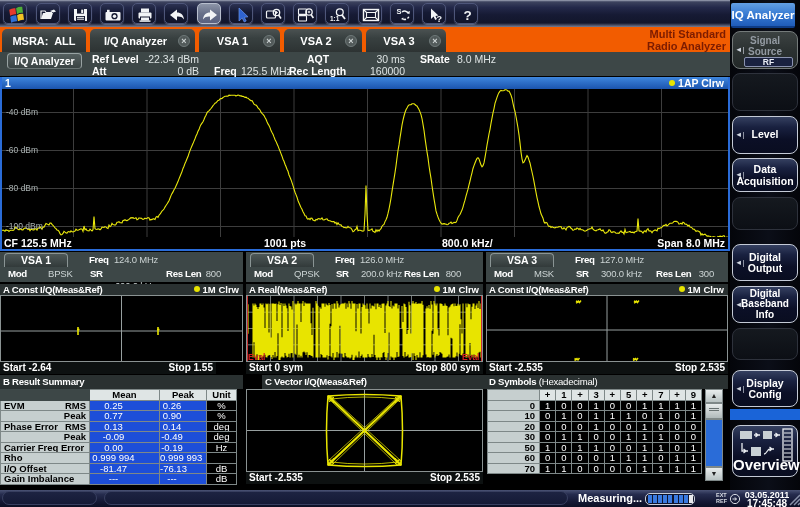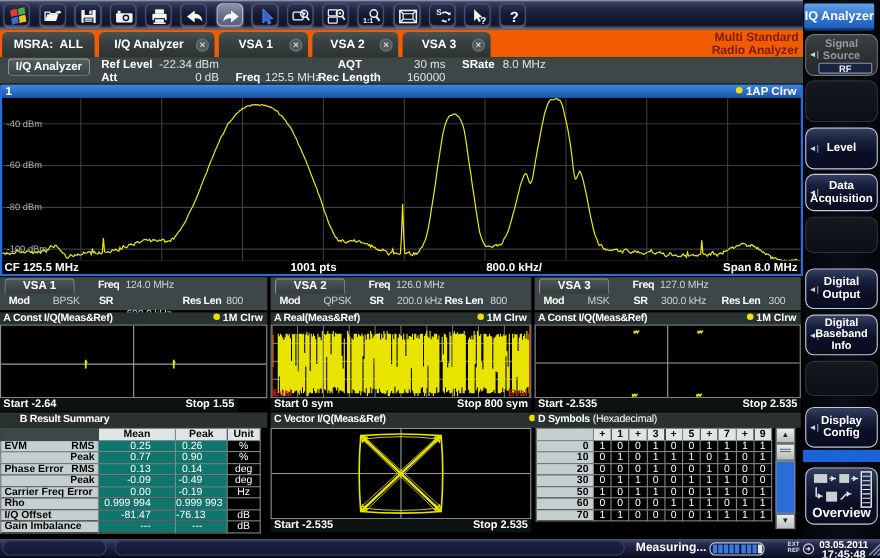--- a/index.html
+++ b/index.html
@@ -36,21 +36,21 @@
 .chart{background:#000;border:1px solid #8a9292}
 .ssbar{background:#0d1111;color:#fff;font-weight:bold;font-size:10px}
 .hlab{font-weight:bold;color:#fff;position:absolute;white-space:nowrap;letter-spacing:-0.35px}
 .hval{position:absolute;color:#ccd4d4;white-space:nowrap;font-size:9.5px;letter-spacing:-0.2px}
 
 .tbl{position:absolute;border-collapse:collapse;table-layout:fixed}
 .tbl td{border:1px solid #7e8888;padding:0;font-size:9.5px;line-height:9.5px;height:9.5px;overflow:hidden;white-space:nowrap}
 td.lab{background:#c6cfcf;color:#000;font-weight:bold;padding-left:3px}
 td.hdr{background:#dfe5e5;color:#000;font-weight:bold;text-align:center}
 td.dk{background:#3d4747;border-color:#3d4747}
-td.val{background:#0f766e;color:#fff;text-align:right;padding-right:22px}
+td.val{background:#1d4ed8;color:#fff;text-align:center;padding-right:22px}
 td.sym{background:#000;color:#fff;text-align:center}
 td.rlab{background:#c6cfcf;color:#000;font-weight:bold;text-align:right;padding-right:4px}
 
 #sidebar{left:730px;top:0;width:70px;height:507px;background:linear-gradient(90deg,#04050a,#0b0e18 55%,#04050a)}
 .sbtn{position:absolute;left:2px;width:66px;border-radius:8px;border:1.5px solid #c4cad6;background:linear-gradient(#354060 0%,#192140 28%,#0b0f26 62%,#090d20 100%);color:#fff;font-weight:bold;font-size:10px;text-align:center}
 .sbtn .arr{position:absolute;left:2px;top:50%;margin-top:-6px;color:#d0d6e0;font-size:7.5px;line-height:12px;font-weight:normal}
 .sbtn.empty{border-color:#2e323c;background:linear-gradient(#15191f,#0c0f15)}
 .sbtn.gray{border-color:#747a7a;background:linear-gradient(#3c4242 0%,#2c3232 50%,#232828 100%);color:#939aa2}
 #sbhead{position:absolute;left:1px;top:3px;width:64px;height:25px;background:linear-gradient(#63a0e4 0%,#3376d0 55%,#1f5cb8 100%);border-radius:2px;color:#fff;font-weight:bold;font-size:11.5px;text-align:center;line-height:25px;border-bottom:2px solid #0e3c86}
 
@@ -292,22 +292,22 @@
       <span style="position:absolute;right:3px">Stop 1.55</span>
     </div>
     <div class="abs ssbar" style="left:246px;top:362px;width:237px;height:12px;line-height:12px">
       <span style="position:absolute;left:3px">Start 0 sym</span>
       <span style="position:absolute;right:3px">Stop 800 sym</span>
     </div>
     <div class="abs ssbar" style="left:486px;top:362px;width:242px;height:12px;line-height:12px">
       <span style="position:absolute;left:3px">Start -2.535</span>
       <span style="position:absolute;right:3px">Stop 2.535</span>
     </div>
-    <div class="abs ptitle" style="left:0px;top:375px;width:243px;height:14px;line-height:14px"><span style="padding-left:18px">B Result Summary</span></div>
-    <div class="abs ptitle" style="left:246px;top:375px;width:284px;height:14px;line-height:14px"><span style="padding-left:3px">C Vector I/Q(Meas&amp;Ref)</span><span class="legend" style="line-height:14px"><span class="ldot"></span>1M Clrw</span></div>
+    <div class="abs ptitle" style="left:0px;top:375px;width:243px;height:14px;line-height:14px"><span style="padding-left:3px">B Result Summary</span></div>
+    <div class="abs ptitle" style="left:262px;top:375px;width:284px;height:14px;line-height:14px"><span style="padding-left:3px">C Vector I/Q(Meas&amp;Ref)</span><span class="legend" style="line-height:14px"><span class="ldot"></span>1M Clrw</span></div>
     <div class="abs ptitle" style="left:486px;top:375px;width:242px;height:14px;line-height:14px"><span style="padding-left:3px"><b>D Symbols</b> <span style="font-weight:normal">(Hexadecimal)</span></span></div>
 <table class="tbl" style="left:0px;top:389px;width:236px">
       <colgroup>
         <col style="width:89px">
         <col style="width:70px">
         <col style="width:47px">
         <col style="width:30px">
       </colgroup>
       <tbody>
         <tr style="height:8px">
@@ -559,21 +559,21 @@
             <path d="M20 8 h6 M24 8 l-2.5,-2 M24 8 l-2.5,2"></path>
             <rect x="29" y="4" width="9" height="8" fill="#c8d0d4" stroke="none"></rect>
             <path d="M40 8 h6 M44 8 l-2.5,-2 M44 8 l-2.5,2"></path>
             <rect x="49" y="2" width="9" height="32" fill="none" stroke="#e8ecf0"></rect>
             <path d="M50 6 h7 M50 10 h7 M50 14 h7 M50 18 h7 M50 22 h7 M50 26 h7 M50 30 h7" stroke-width="1"></path>
             <path d="M8 16 v8 h6 M12 24 l-2.5,-2 M12 24 l-2.5,2"></path>
             <rect x="17" y="20" width="10" height="9" fill="#c8d0d4" stroke="none"></rect>
             <path d="M30 27 c3,0 3,-5 6,-5 h4 M38 22 l-2.5,-2 M38 22 l-2.5,2"></path>
           </g>
         </svg>
-        <div style="position:absolute;left:0;right:0;bottom:3px;font-size:12px">Overview</div>
+        <div style="position:absolute;left:0;right:0;bottom:3px;font-size:15px">Overview</div>
       </div>
     </div>
 <div id="statusbar" class="abs">
       <div class="abs" style="left:2px;top:1px;width:95px;height:14px;border:1px solid #383f60;border-radius:7px;background:linear-gradient(#1d2342,#151a36)"></div>
       <div class="abs" style="left:104px;top:1px;width:464px;height:14px;border:1px solid #383f60;border-radius:7px;background:linear-gradient(#1d2342,#151a36)"></div>
       <div class="abs" style="left:578px;top:2px;color:#fff;font-weight:bold;font-size:11px">Measuring...</div>
       <div class="abs" style="left:645px;top:2.5px;width:50px;height:12px;border:1px solid #c8cdd8;border-radius:5px;background:#10142c;overflow:hidden">
         <div style="position:absolute;left:2.0px;top:1.5px;width:4.1px;height:8px;background:#3a7ae0"></div>
         <div style="position:absolute;left:7.1px;top:1.5px;width:4.1px;height:8px;background:#3a7ae0"></div>
         <div style="position:absolute;left:12.2px;top:1.5px;width:4.1px;height:8px;background:#3a7ae0"></div>

